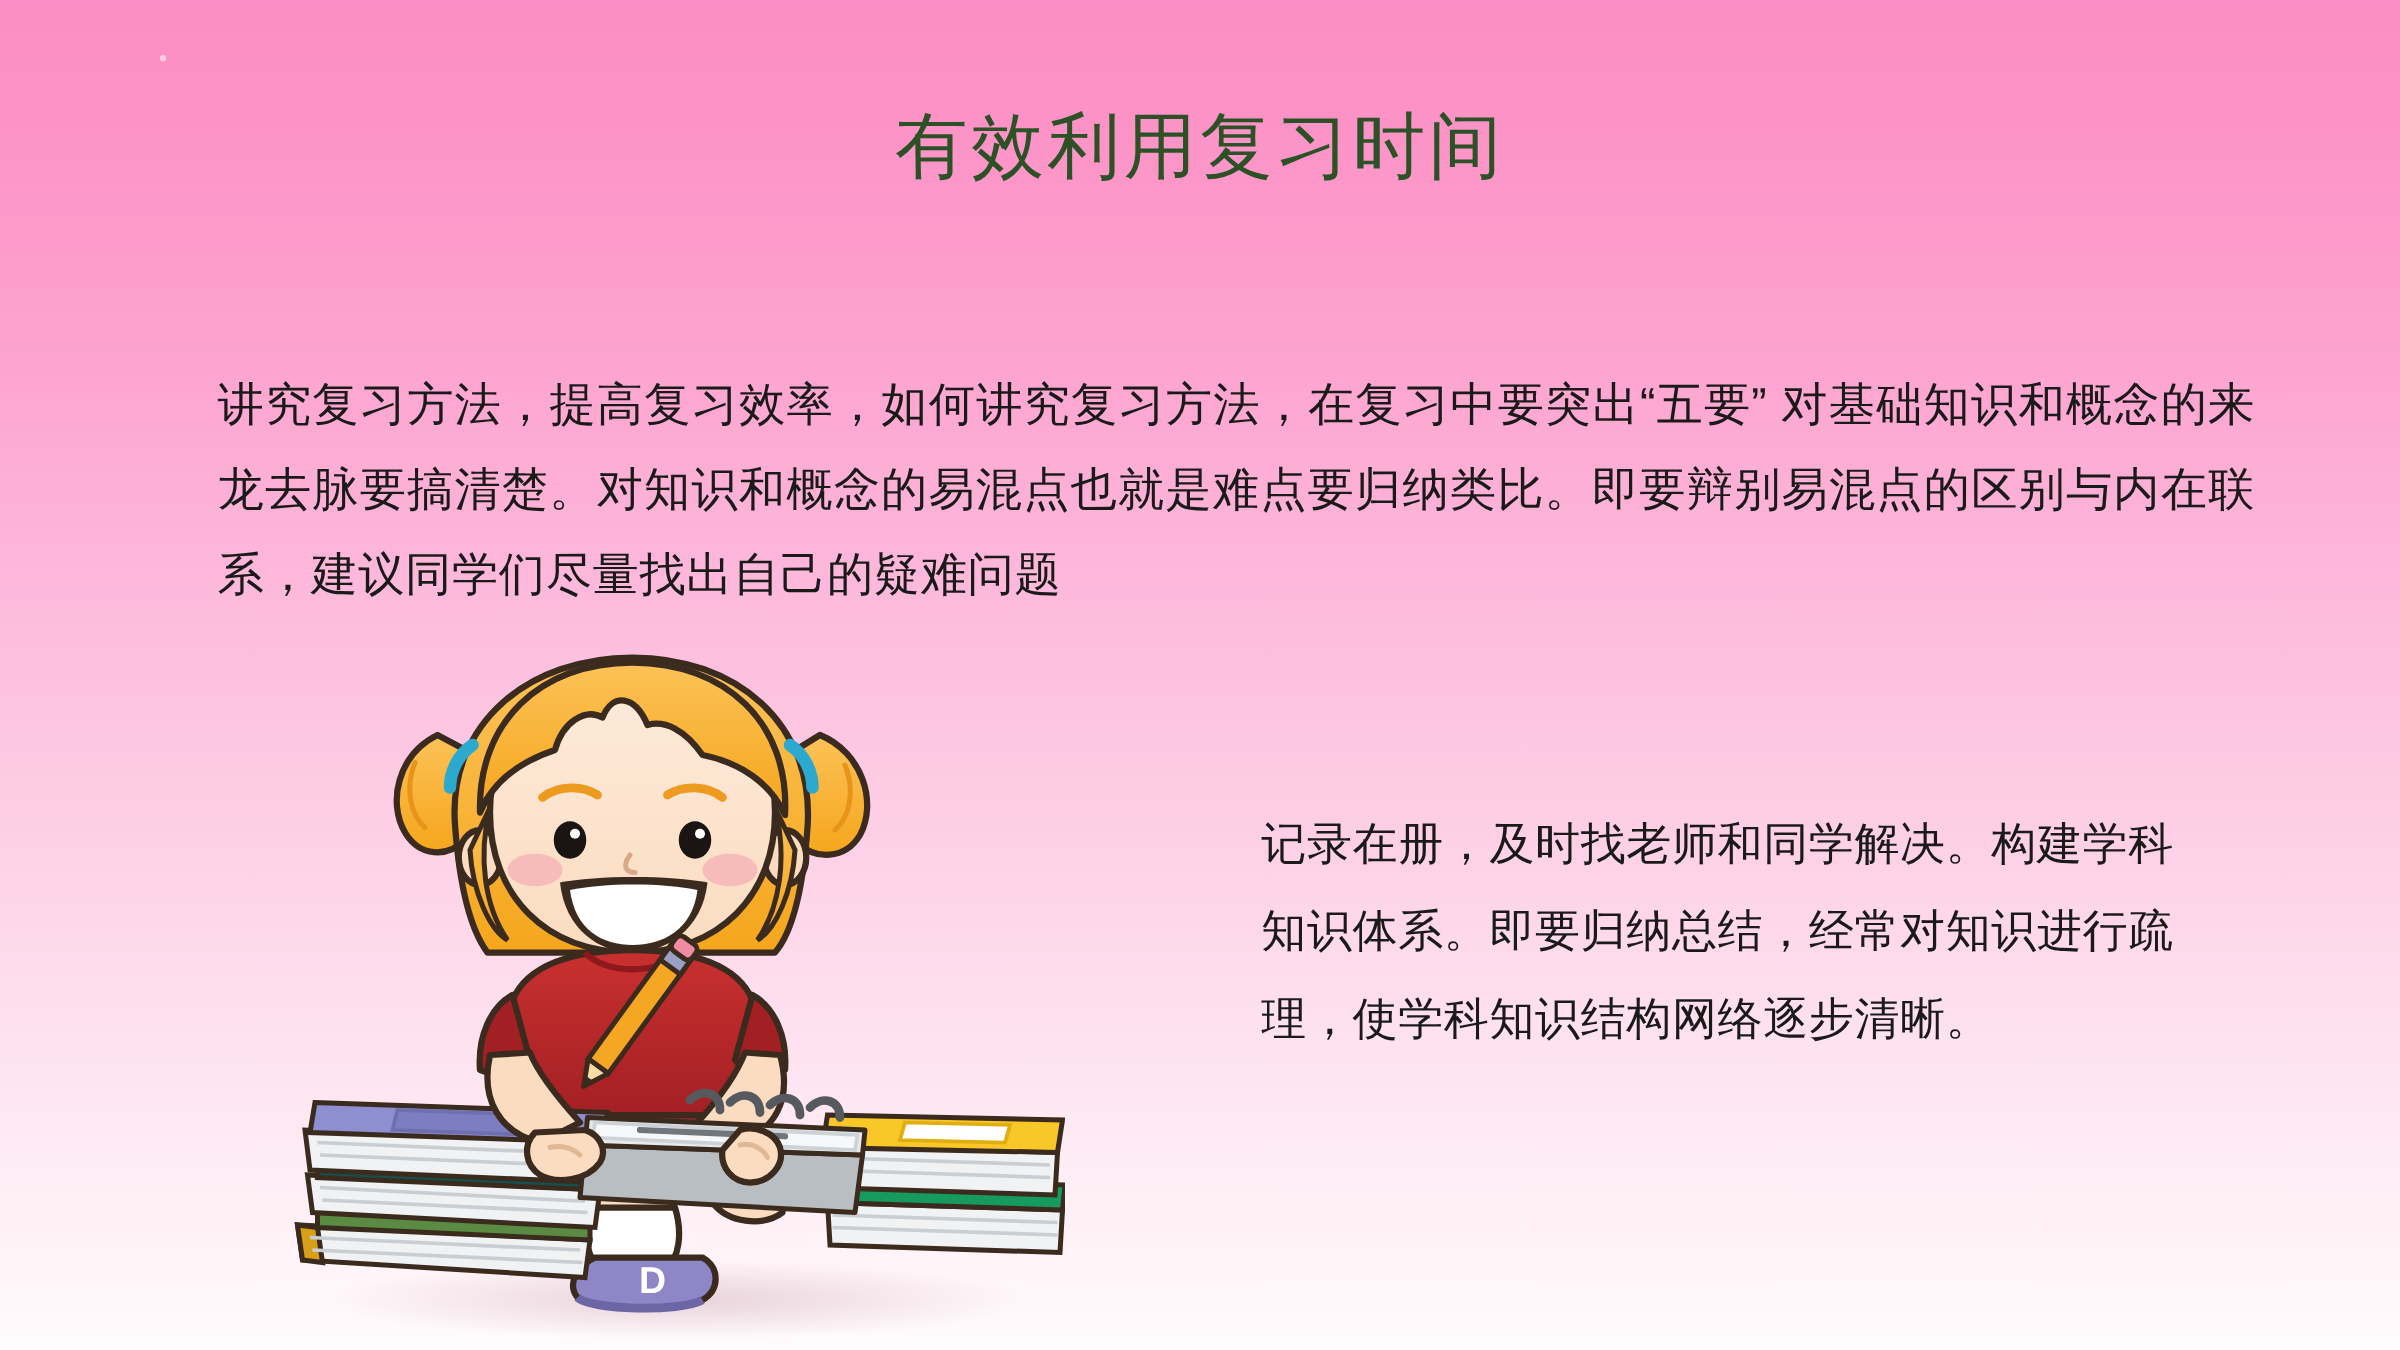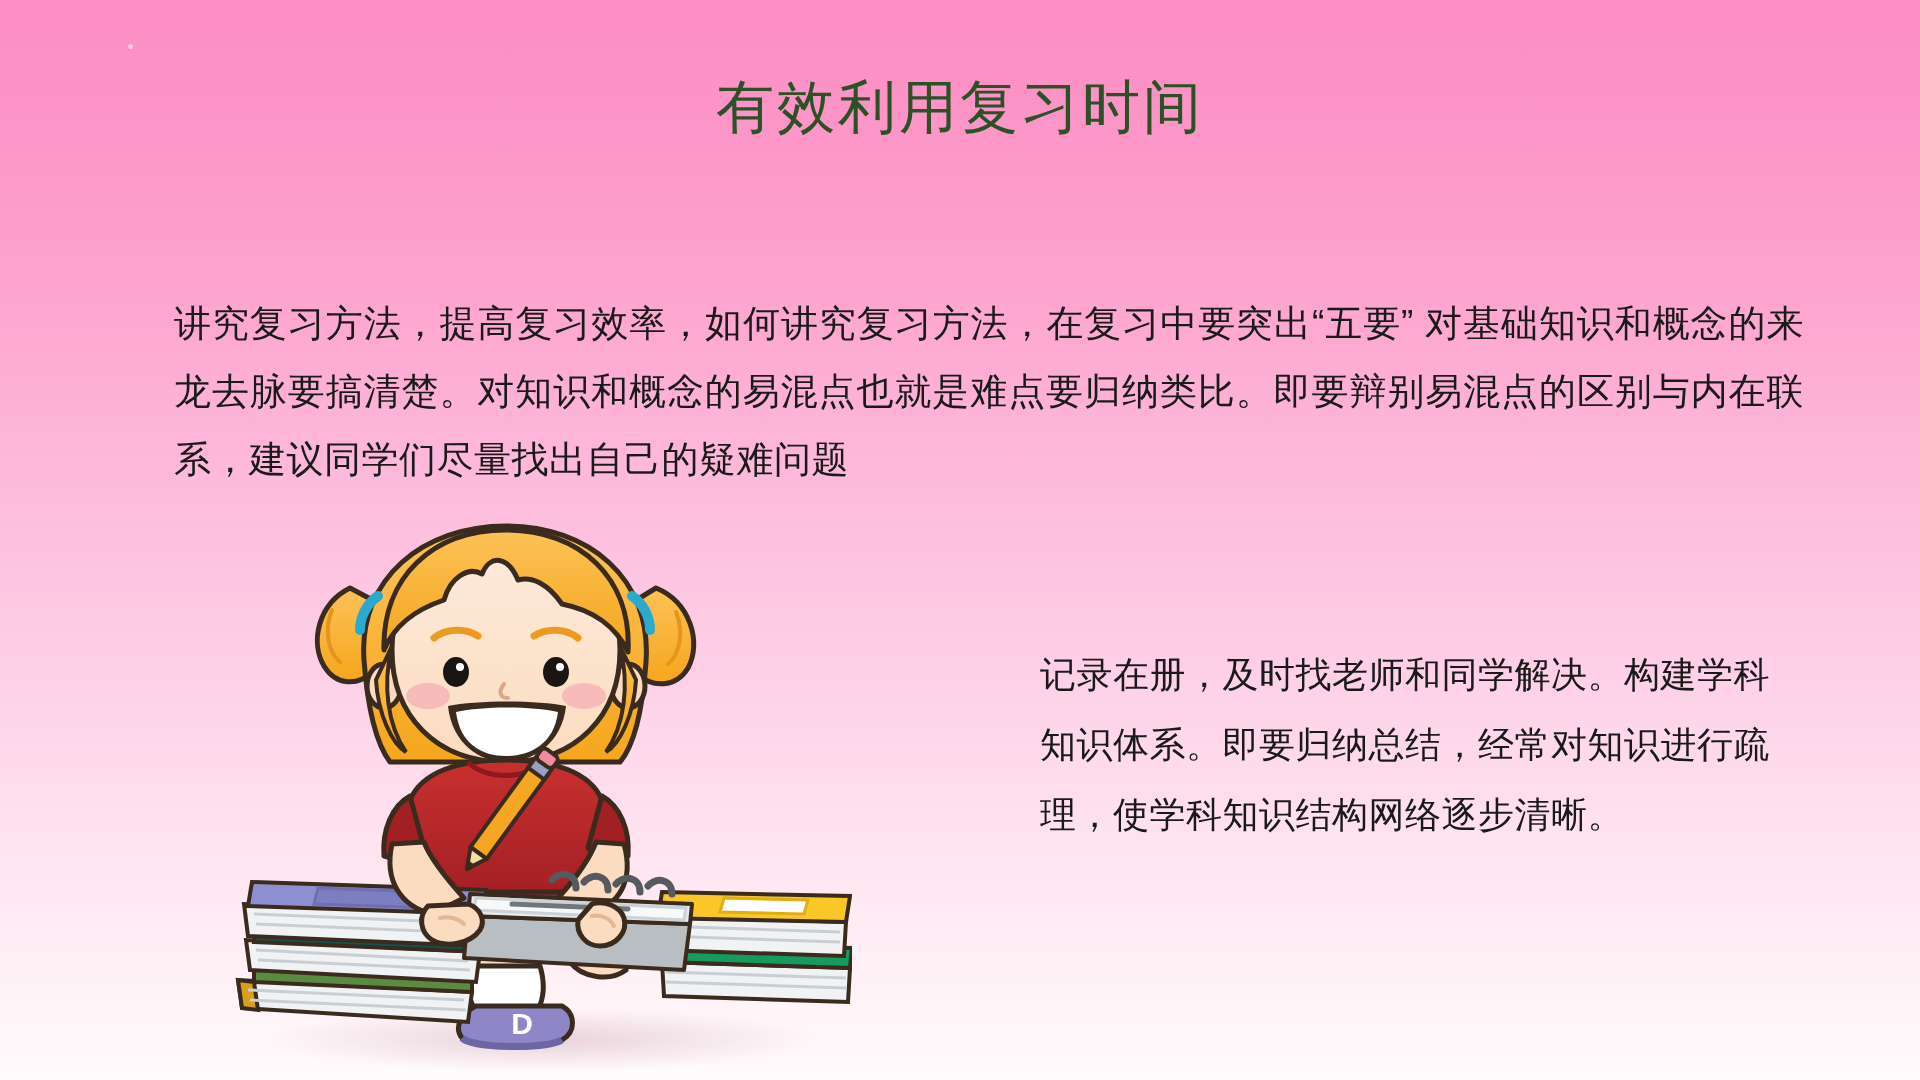--- a/index.html
+++ b/index.html
@@ -27,49 +27,50 @@
         #feeaf3 84%,
         #fff4f8 93%,
         #fffbfd 100%);
     overflow: hidden;
   }
 
   
   #title {
     position: absolute;
     left: 0;
-    top: 72px;
+    top: 88px;
     width: 1920px;
     text-align: center;
     font-size: 58px;
     line-height: 70px;
     letter-spacing: 3px;
     color: #2d5126;
     font-weight: 400;
     white-space: nowrap;
+    font-family: Liberation Mono, monospace;
   }
 
   
   #body-text {
     position: absolute;
     left: 174px;
     top: 290px;
     width: 1630px;
     font-size: 37px;
     line-height: 68px;
     color: #1a1a1a;
     letter-spacing: 0.5px;
     text-align: justify;
     text-justify: inter-character;
   }
 
   
   #side-text {
     position: absolute;
-    left: 1040px;
+    left: 1009px;
     top: 640px;
     width: 730px;
     font-size: 36px;
     line-height: 70px;
     color: #1a1a1a;
     letter-spacing: 0.5px;
     text-align: justify;
     text-justify: inter-character;
   }
 

